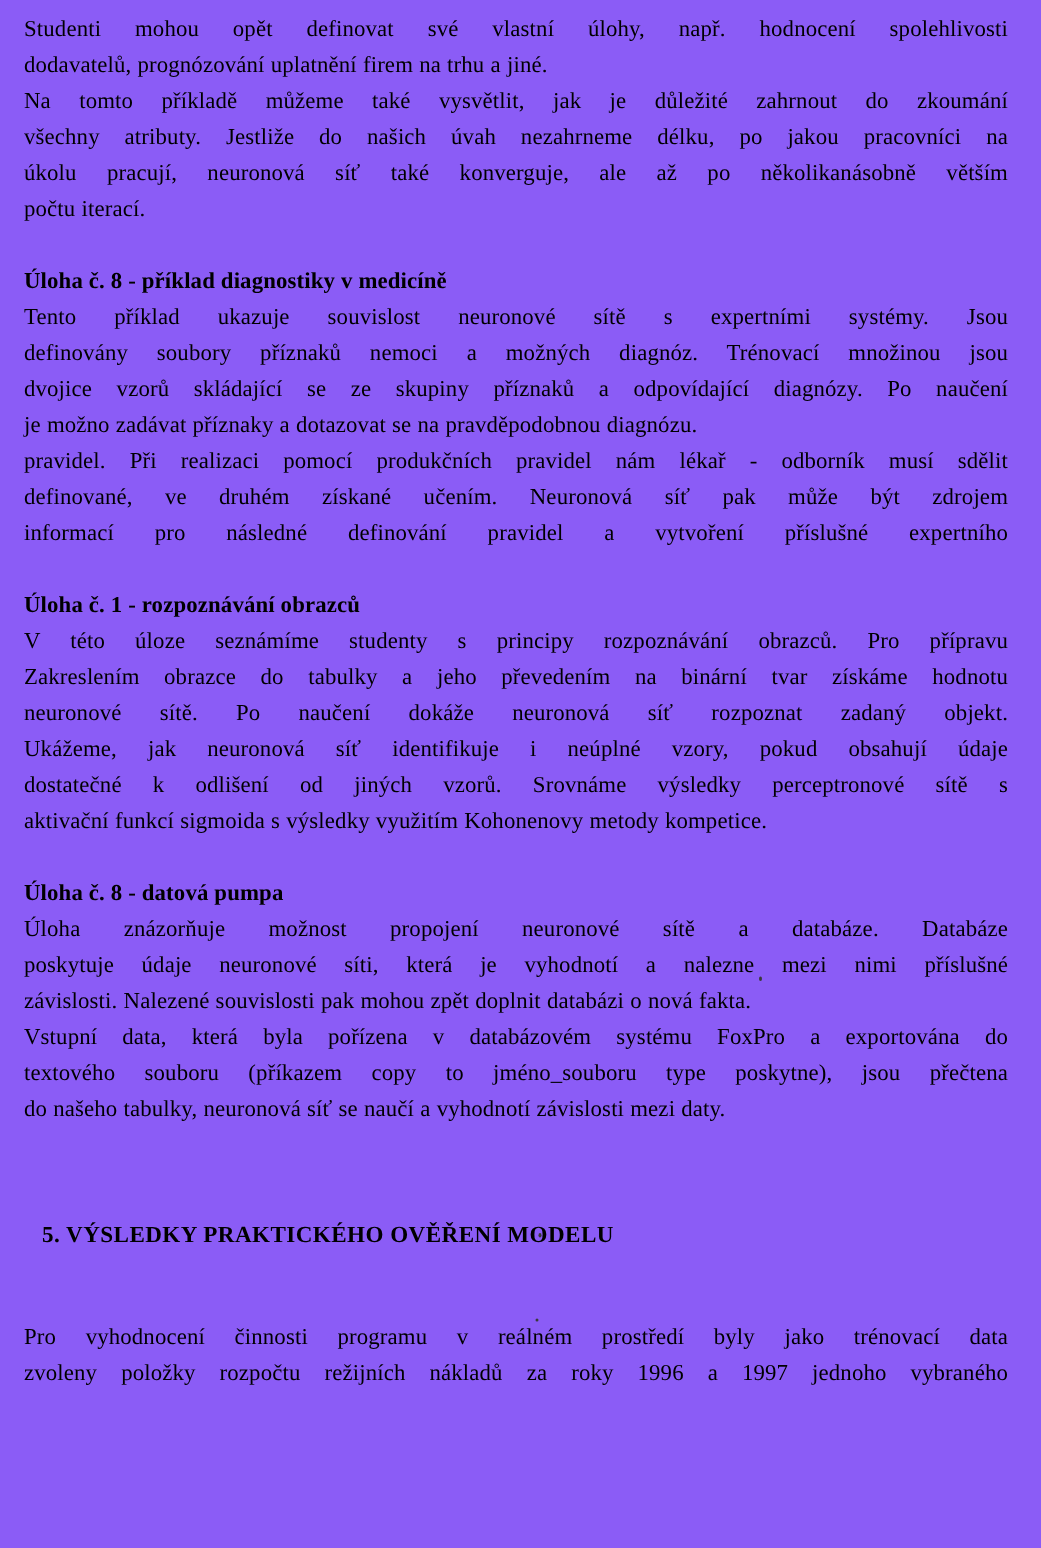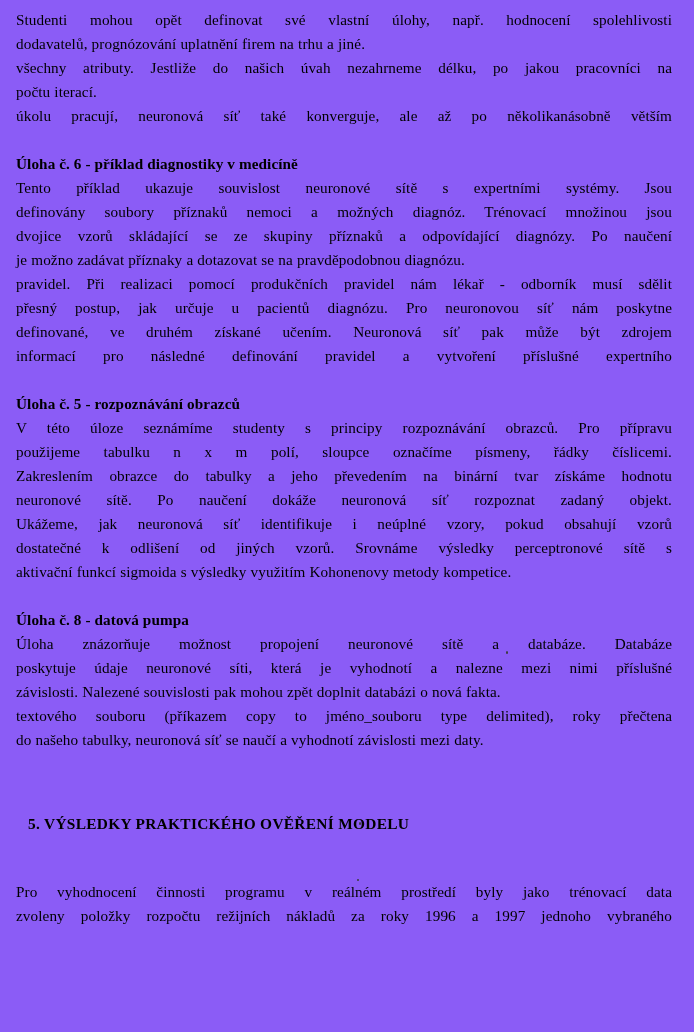--- a/index.html
+++ b/index.html
@@ -83,69 +83,69 @@
 <div id="page">
 
   <div id="content">
 
     <p class="para">
       <span class="ln">Studenti mohou opět definovat své vlastní úlohy, např. hodnocení spolehlivosti</span>
       <span class="ln flush">dodavatelů, prognózování uplatnění firem na trhu a jiné.</span>
     </p>
 
     <p class="para">
+      <span class="ln">Na tomto příkladě můžeme také vysvětlit, jak je důležité zahrnout do zkoumání</span>
       <span class="ln">všechny atributy. Jestliže do našich úvah nezahrneme délku, po jakou pracovníci na</span>
+      <span class="ln">úkolu pracují, neuronová síť také konverguje, ale až po několikanásobně větším</span>
       <span class="ln flush">počtu iterací.</span>
-      <span class="ln">úkolu pracují, neuronová síť také konverguje, ale až po několikanásobně větším</span>
     </p>
 
     <div class="gap-24"></div>
 
-    <p class="heading">Úloha č. 6 - příklad diagnostiky v medicíně</p>
+    <p class="heading">Úloha č. 8 - příklad diagnostiky v medicíně</p>
 
     <p class="para">
       <span class="ln">Tento příklad ukazuje souvislost neuronové sítě s expertními systémy. Jsou</span>
       <span class="ln">definovány soubory příznaků nemoci a možných diagnóz. Trénovací množinou jsou</span>
       <span class="ln">dvojice vzorů skládající se ze skupiny příznaků a odpovídající diagnózy. Po naučení</span>
       <span class="ln flush">je možno zadávat příznaky a dotazovat se na  pravděpodobnou diagnózu.</span>
     </p>
 
     <p class="para">
       <span class="ln">pravidel. Při realizaci pomocí produkčních pravidel nám lékař - odborník musí sdělit</span>
-      <span class="ln">přesný postup, jak určuje u pacientů diagnózu. Pro neuronovou síť nám poskytne</span>
       <span class="ln">definované, ve druhém získané učením. Neuronová síť pak může být zdrojem</span>
       <span class="ln">informací pro následné definování pravidel a vytvoření příslušné expertního</span>
     </p>
 
     <div class="gap-24"></div>
 
-    <p class="heading">Úloha č. 5 - rozpoznávání obrazců</p>
+    <p class="heading">Úloha č. 1 - rozpoznávání obrazců</p>
 
     <p class="para">
       <span class="ln">V této úloze seznámíme studenty s principy rozpoznávání obrazců. Pro přípravu</span>
-      <span class="ln">použijeme tabulku n x m polí, sloupce označíme písmeny, řádky číslicemi.</span>
       <span class="ln">Zakreslením obrazce do tabulky a jeho převedením na binární tvar získáme hodnotu</span>
       <span class="ln">neuronové sítě. Po naučení dokáže neuronová síť rozpoznat zadaný objekt.</span>
-      <span class="ln">Ukážeme, jak neuronová síť identifikuje i neúplné vzory, pokud obsahují vzorů</span>
+      <span class="ln">Ukážeme, jak neuronová síť identifikuje i neúplné vzory, pokud obsahují údaje</span>
       <span class="ln">dostatečné k odlišení od jiných vzorů. Srovnáme výsledky perceptronové sítě s</span>
       <span class="ln flush">aktivační funkcí sigmoida s výsledky využitím Kohonenovy metody kompetice.</span>
     </p>
 
     <div class="gap-24"></div>
 
     <p class="heading">Úloha č. 8 - datová pumpa</p>
 
     <p class="para">
       <span class="ln">Úloha znázorňuje možnost propojení neuronové sítě a databáze. Databáze</span>
       <span class="ln">poskytuje údaje neuronové síti, která je vyhodnotí a nalezne mezi nimi příslušné</span>
       <span class="ln flush">závislosti. Nalezené souvislosti pak mohou zpět doplnit databázi o nová fakta.</span>
     </p>
 
     <p class="para">
-      <span class="ln"><span>textového souboru (příkazem copy to </span><span class="mono-ital">jméno_souboru</span><span> type delimited), roky přečtena</span></span>
+      <span class="ln"><span>Vstupní data, která byla pořízena v databázovém systému FoxPro a exportována do</span></span>
+      <span class="ln"><span>textového souboru (příkazem copy to </span><span class="mono-ital">jméno_souboru</span><span> type poskytne), jsou přečtena</span></span>
       <span class="ln flush"><span>do našeho tabulky, neuronová síť se naučí a vyhodnotí závislosti mezi daty.</span></span>
     </p>
 
     <div class="gap-28"></div>
     <div class="gap-20"></div>
 
     <p class="section-heading">5. VÝSLEDKY PRAKTICKÉHO OVĚŘENÍ MODELU</p>
 
     <div class="gap-24"></div>
     <div class="gap-8"></div>

